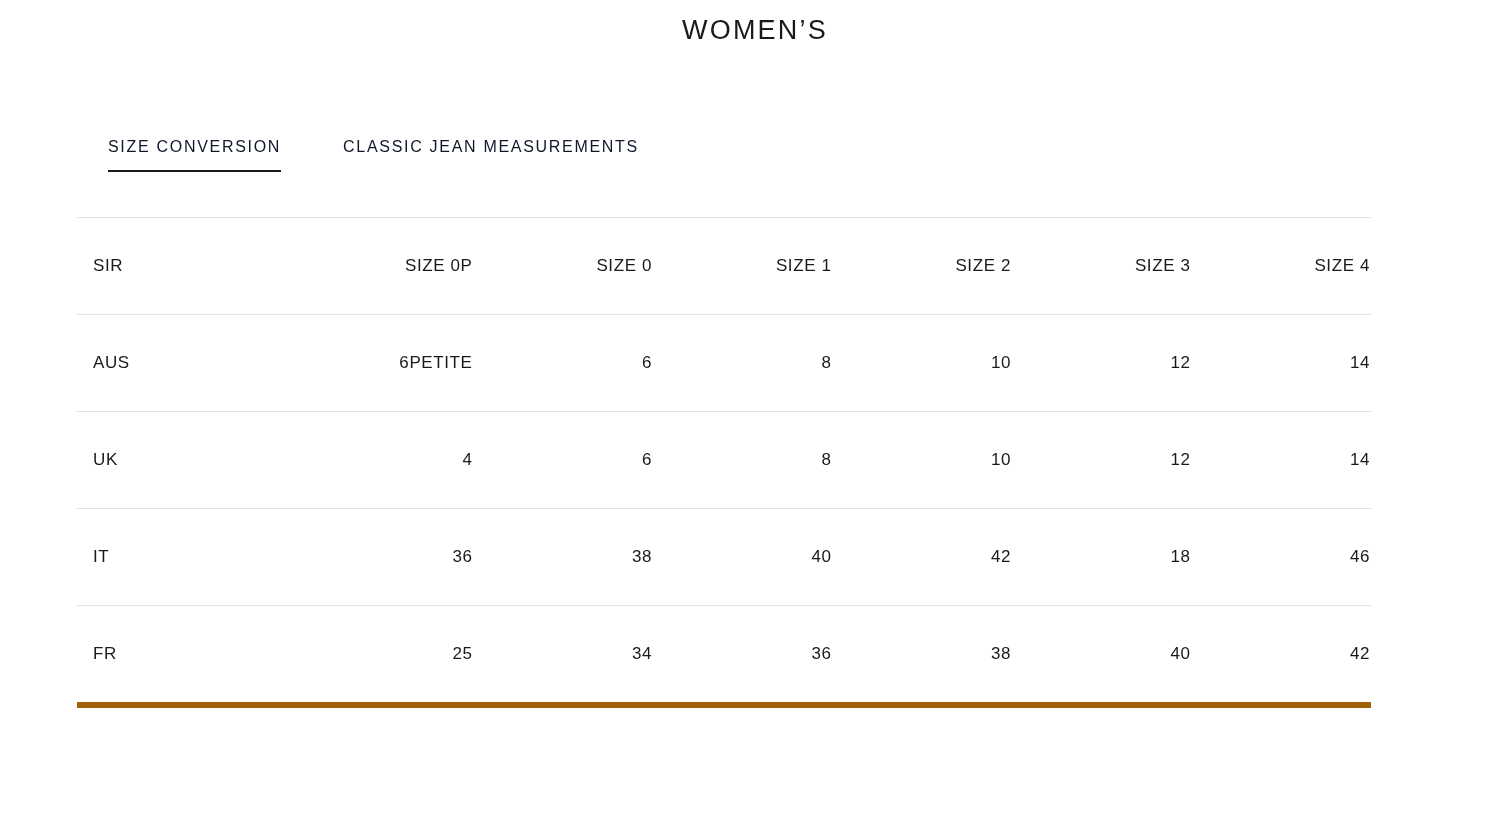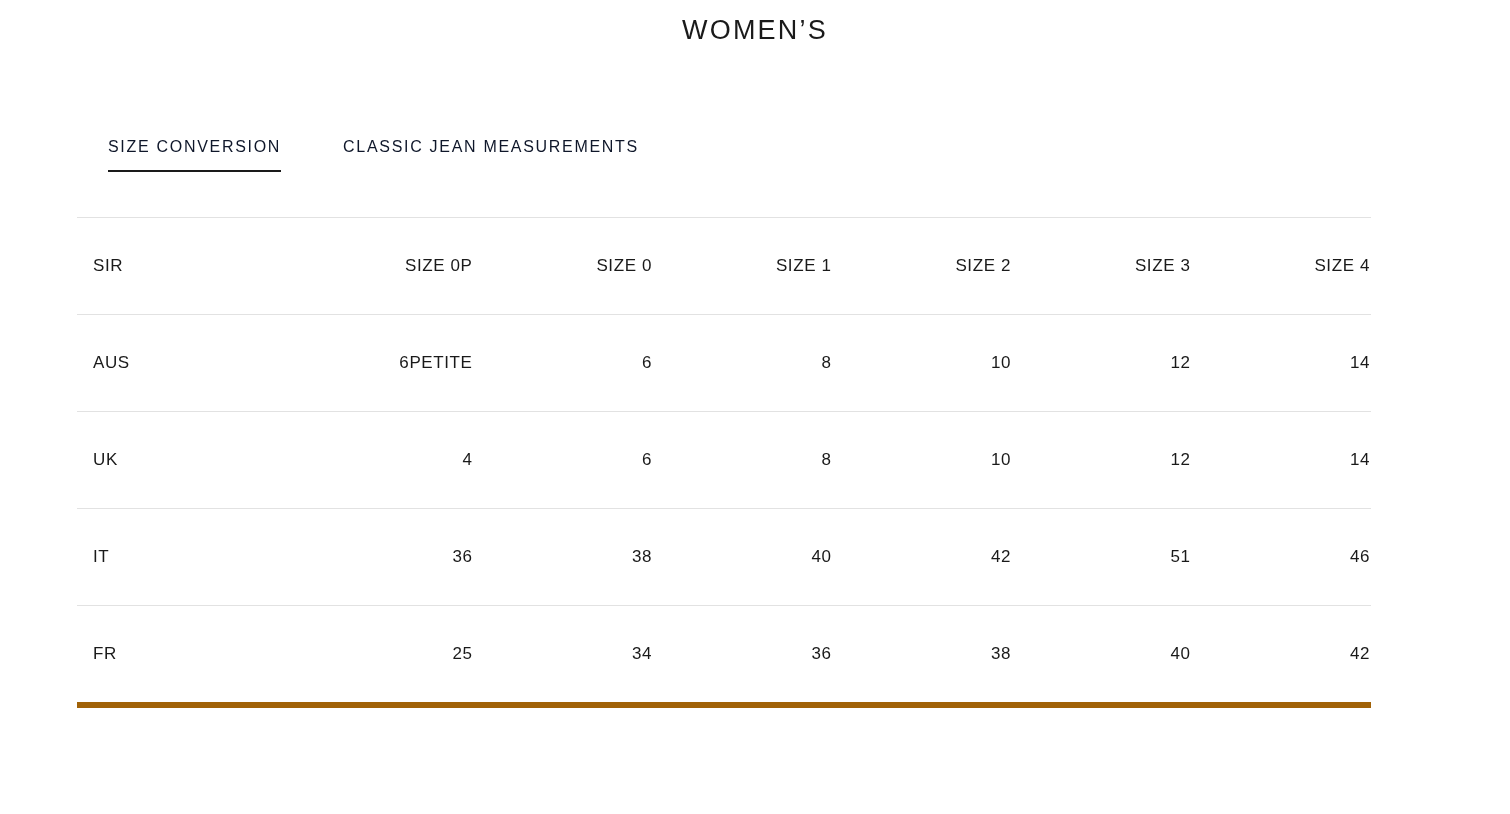--- a/index.html
+++ b/index.html
@@ -129,21 +129,21 @@
           <td>10</td>
           <td>12</td>
           <td>14</td>
         </tr>
         <tr>
           <td>IT</td>
           <td>36</td>
           <td>38</td>
           <td>40</td>
           <td>42</td>
-          <td>51</td>
+          <td>18</td>
           <td>46</td>
         </tr>
         <tr>
           <td>FR</td>
           <td>25</td>
           <td>34</td>
           <td>36</td>
           <td>38</td>
           <td>40</td>
           <td>42</td>

